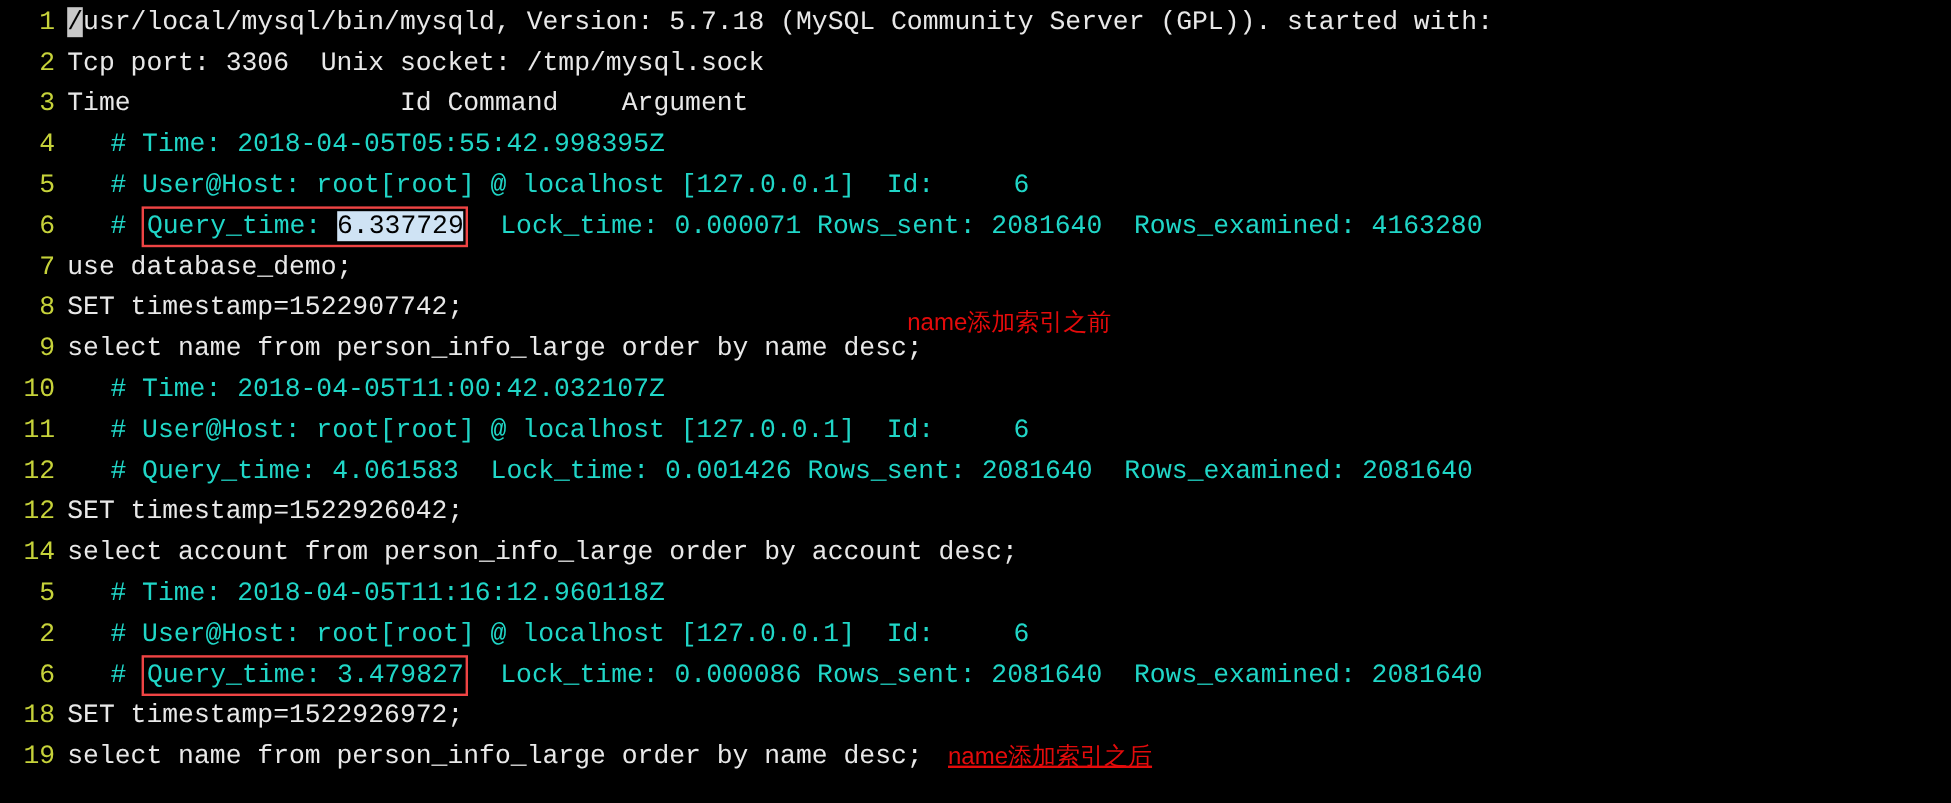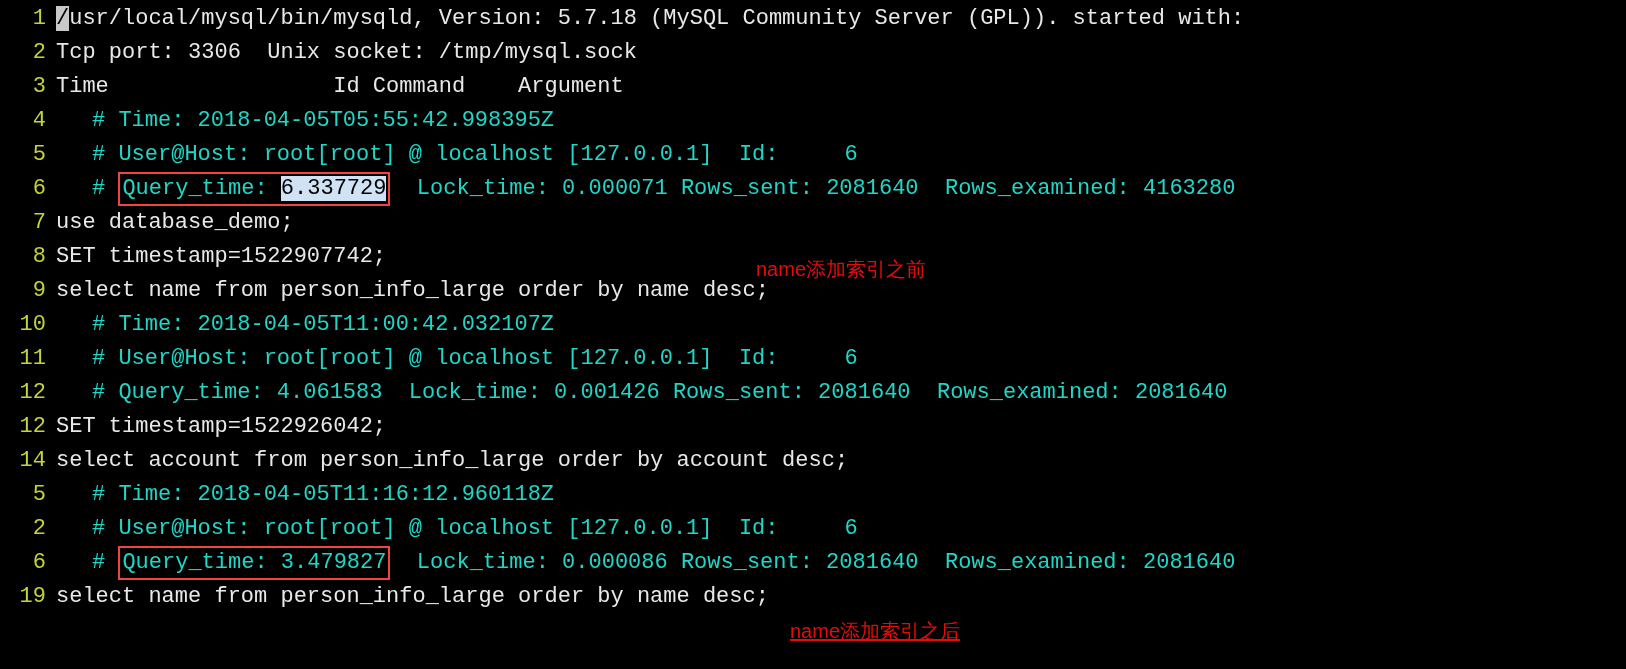--- a/index.html
+++ b/index.html
@@ -144,19 +144,23 @@
   <div class="line">
     <span class="gutter">2</span>
     <span class="code cyan"># User@Host: root[root] @ localhost [127.0.0.1]  Id:     6</span>
   </div>
 
   <div class="line">
     <span class="gutter">6</span>
     <span class="code cyan"><span># </span><span class="redbox">Query_time: 3.479827</span><span>  Lock_time: 0.000086 Rows_sent: 2081640  Rows_examined: 2081640</span></span>
   </div>
 
+  <div class="line">
+    <span class="gutter">18</span>
+    <span class="code white">SET timestamp=1522926972;</span>
+  </div>
 
   <div class="line">
     <span class="gutter">19</span>
     <span class="code white">select name from person_info_large order by name desc;</span>
   </div>
 
 </div>
 
 </body></html>

